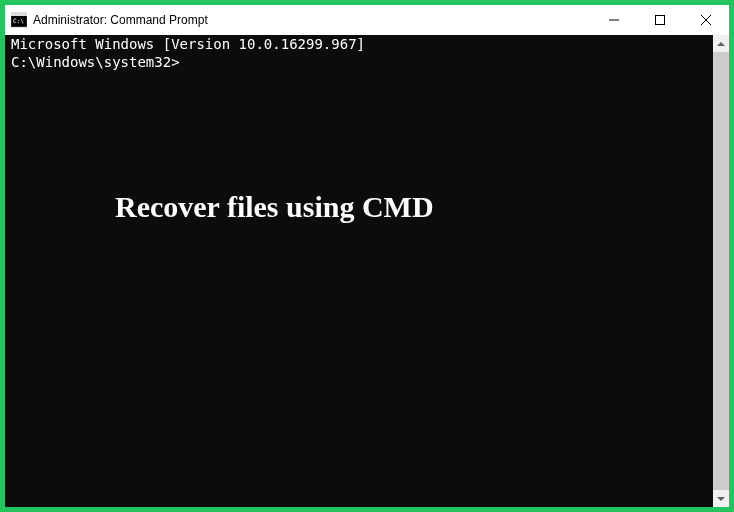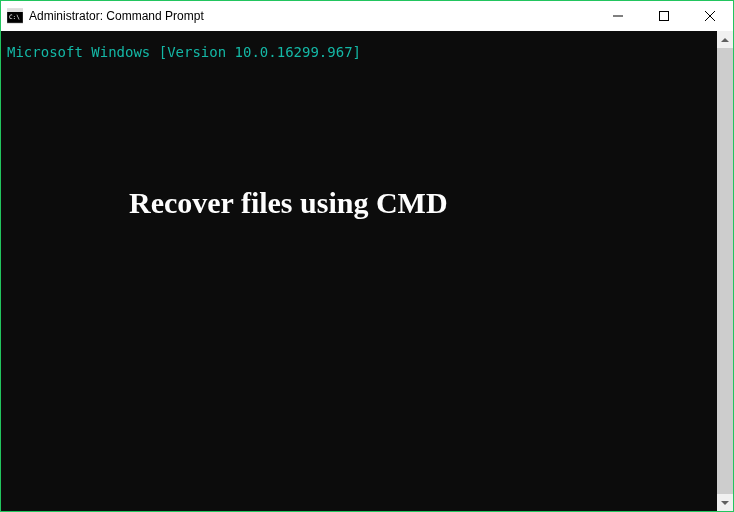--- a/index.html
+++ b/index.html
@@ -6,21 +6,21 @@
     body {
       width: 734px;
       height: 512px;
       font-family: "Segoe UI", Tahoma, sans-serif;
       background: #fff;
       overflow: hidden;
     }
     .window {
       width: 734px;
       height: 512px;
-      border: 1px solid #22c55e;
+      border: 5px solid #22c55e;
       display: flex;
       flex-direction: column;
     }
     .titlebar {
       height: 30px;
       background: #fff;
       display: flex;
       align-items: center;
       padding-left: 6px;
       font-size: 12px;
@@ -50,33 +50,33 @@
       cursor: pointer;
     }
     .content-area {
       flex: 1;
       display: flex;
       background: #0c0c0c;
       position: relative;
     }
     .terminal {
       flex: 1;
-      padding: 13px 6px;
+      padding: 1px 6px;
       font-family: Consolas, "Lucida Console", monospace;
       font-size: 14px;
       line-height: 1.25;
-      color: #14b8a6;
+      color: #ffffff;
       white-space: pre;
       overflow: hidden;
     }
     .terminal .line { display: block; }
     .overlay-text {
       position: absolute;
       top: 155px;
-      left: 128px;
+      left: 110px;
       color: #fdfdfd;
       font-family: "Comic Sans MS", "Segoe Script", cursive;
       font-size: 30px;
       font-weight: bold;
       pointer-events: none;
     }
     .scrollbar {
       width: 16px;
       background: #f0f0f0;
       display: flex;
@@ -133,21 +133,21 @@
       </div>
       <div class="win-btn close">
         <svg width="10" height="10" viewBox="0 0 10 10">
             <line x1="0" y1="0" x2="10" y2="10" stroke="#000" stroke-width="1"></line>
             <line x1="10" y1="0" x2="0" y2="10" stroke="#000" stroke-width="1"></line>
           </svg>
       </div>
     </div>
   </div>
   <div class="content-area">
-    <div class="terminal"><span class="line">Microsoft Windows [Version 10.0.16299.967]</span><span class="line"></span></div>
+    <div class="terminal"><span class="line">Microsoft Windows [Version 10.0.16299.967]</span><span class="line"></span><span class="line">C:\Windows\system32&gt;</span></div>
     <div class="overlay-text">Recover files using CMD</div>
     <div class="scrollbar">
       <div class="scroll-arrow">
         <svg width="8" height="4" viewBox="0 0 8 4">
             <polygon points="4,0 8,4 0,4" fill="#606060"></polygon>
           </svg>
       </div>
       <div class="scroll-track">
         <div class="scroll-thumb"></div>
       </div>

